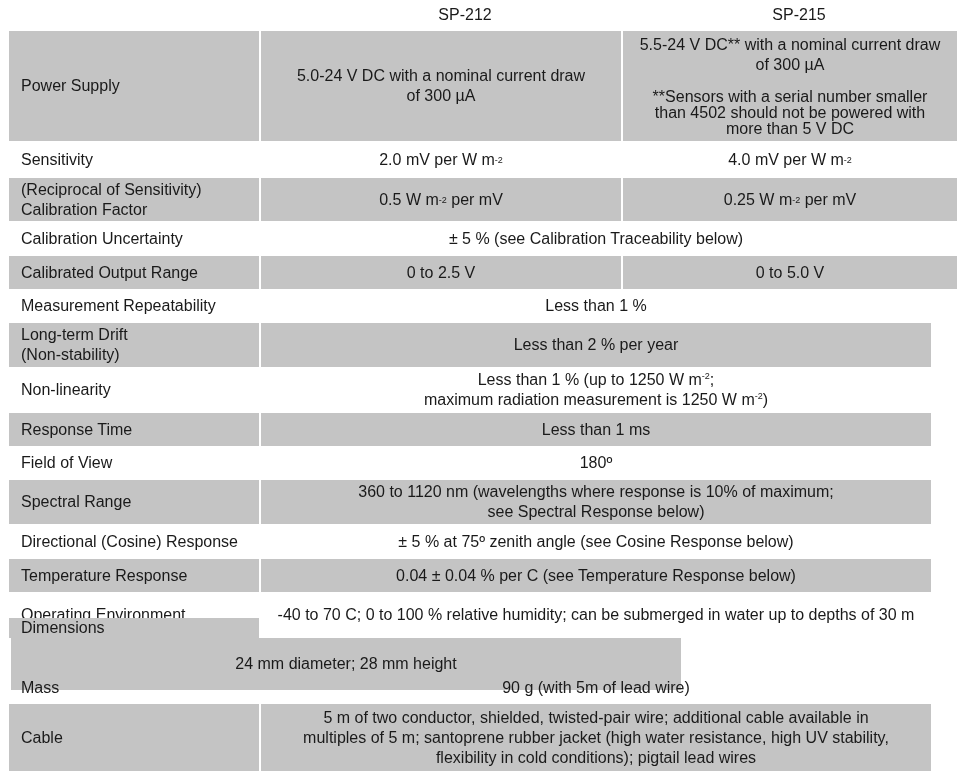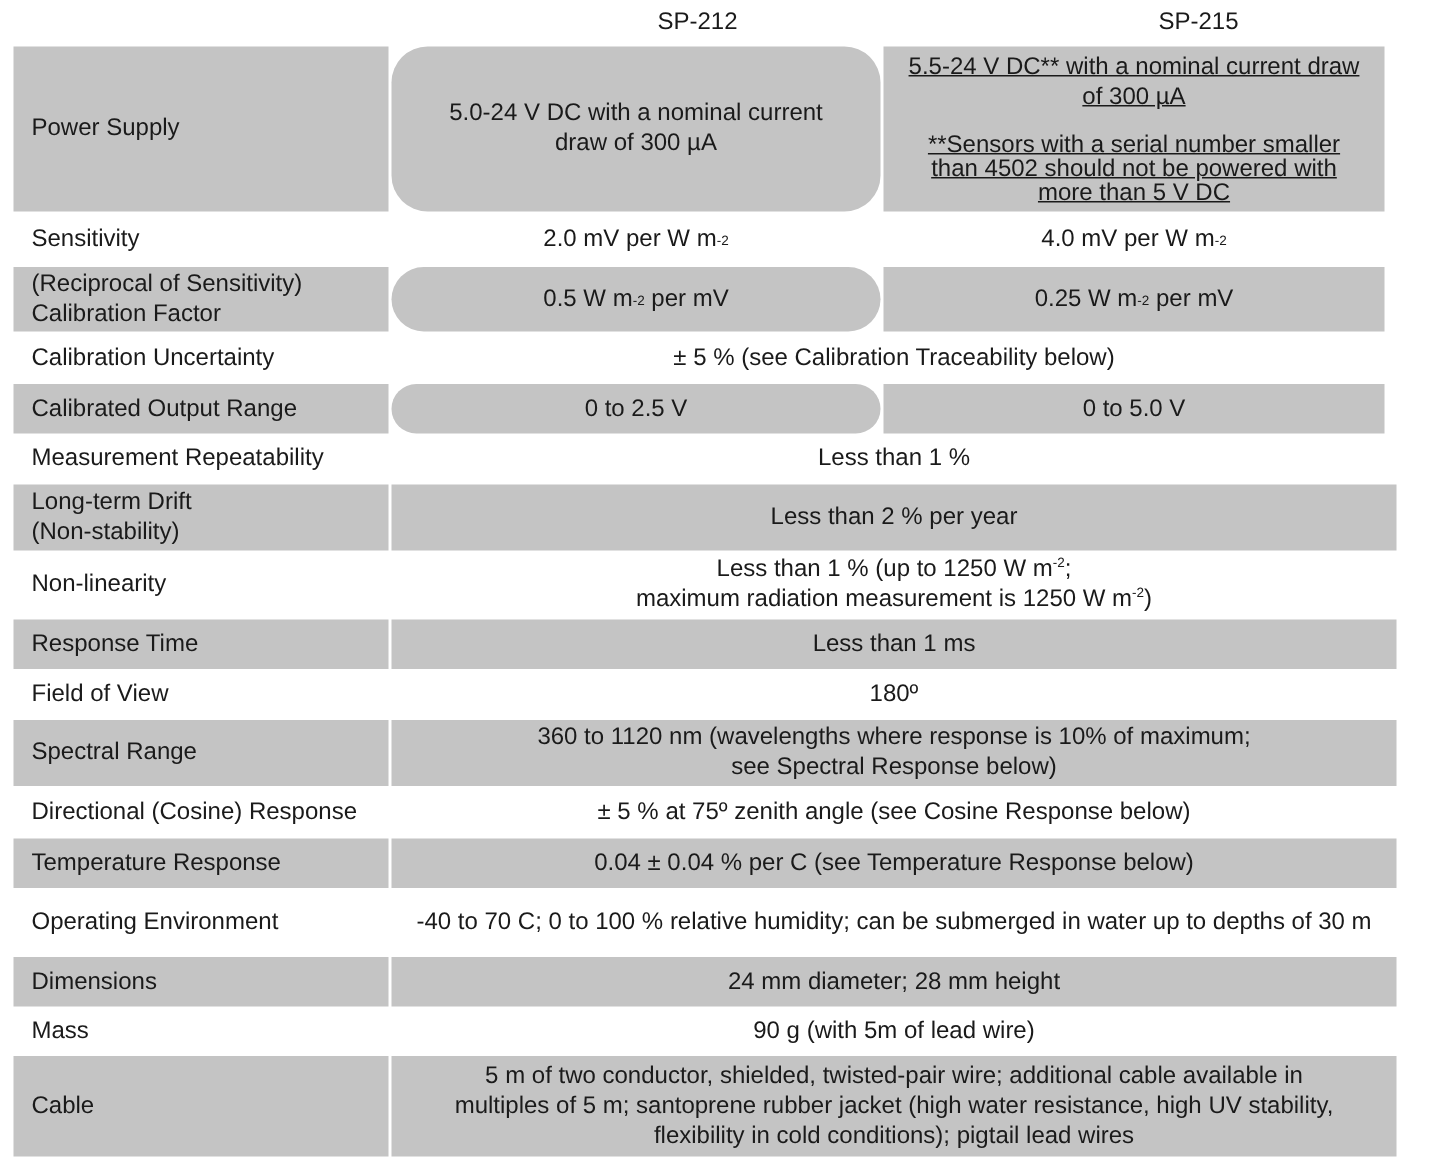--- a/index.html
+++ b/index.html
@@ -3,38 +3,38 @@
 <meta charset="utf-8">
 <style>
   html, body { margin:0; padding:0; background:#ffffff; }
   body { width:968px; height:778px; position:relative; overflow:hidden;
          font-family:"Liberation Sans", sans-serif; color:#1a1a1a; }
   .hdr { position:absolute; top:6px; font-size:16px; text-align:center; }
   .row { position:absolute; left:9px; width:959px; display:flex; }
   .row.gray .cell { background:#c4c4c4; }
   .cell { box-sizing:border-box; display:flex; align-items:center; font-size:16px; line-height:20px; }
   .label { width:250px; padding-left:12px; }
-  .c1 { width:326px; margin-left:2px; justify-content:center; text-align:center;border-radius:24px; }
+  .c1 { width:360px; margin-left:2px; justify-content:center; text-align:center; }
   .c2 { width:334px; margin-left:2px; justify-content:center; text-align:center; }
   .span { width:670px; margin-left:2px; justify-content:center; text-align:center; padding:16px 6px; }
   .stack { display:flex; flex-direction:column; align-items:center; }
   .note { font-size:16px; line-height:16px; margin-top:14px; }
   sup { font-size:9px; vertical-align:6px; line-height:0; }
 </style>
 </head>
 <body>
 
 <div class="hdr" style="left:298px;width:334px;">SP-212</div>
 <div class="hdr" style="left:632px;width:334px;">SP-215</div>
 
 <div class="row gray" style="top:31px;height:110px;">
   <div class="cell label">Power Supply</div>
   <div class="cell c1" style="padding:0 30px;">5.0-24 V DC with a nominal current draw of 300 µA</div>
   <div class="cell c2">
-    <div class="stack" style="padding:0 16px;text-decoration:underline;">
+    <div class="stack" style="padding:0 16px;">
       <span>5.5-24 V DC** with a nominal current draw of 300 µA</span>
       <span class="note">**Sensors with a serial number smaller than 4502 should not be powered with more than 5 V DC</span>
     </div>
   </div>
 </div>
 
 <div class="row" style="top:143px;height:34px;">
   <div class="cell label">Sensitivity</div>
   <div class="cell c1">
       <span>2.0 mV per W m</span>
@@ -129,21 +129,21 @@
 <div class="row gray" style="top:559px;height:33px;">
   <div class="cell label">Temperature Response</div>
   <div class="cell span">0.04 ± 0.04 % per C (see Temperature Response below)</div>
 </div>
 
 <div class="row" style="top:593px;height:44px;">
   <div class="cell label">Operating Environment</div>
   <div class="cell span">-40 to 70 C; 0 to 100 % relative humidity; can be submerged in water up to depths of 30 m</div>
 </div>
 
-<div class="row gray" style="top:638px;height:33px;">
+<div class="row gray" style="top:618px;height:33px;flex-direction:column;">
   <div class="cell label">Dimensions</div>
   <div class="cell span">24 mm diameter; 28 mm height</div>
 </div>
 
 <div class="row" style="top:672px;height:31px;">
   <div class="cell label">Mass</div>
   <div class="cell span">90 g (with 5m of lead wire)</div>
 </div>
 
 <div class="row gray" style="top:704px;height:67px;">

